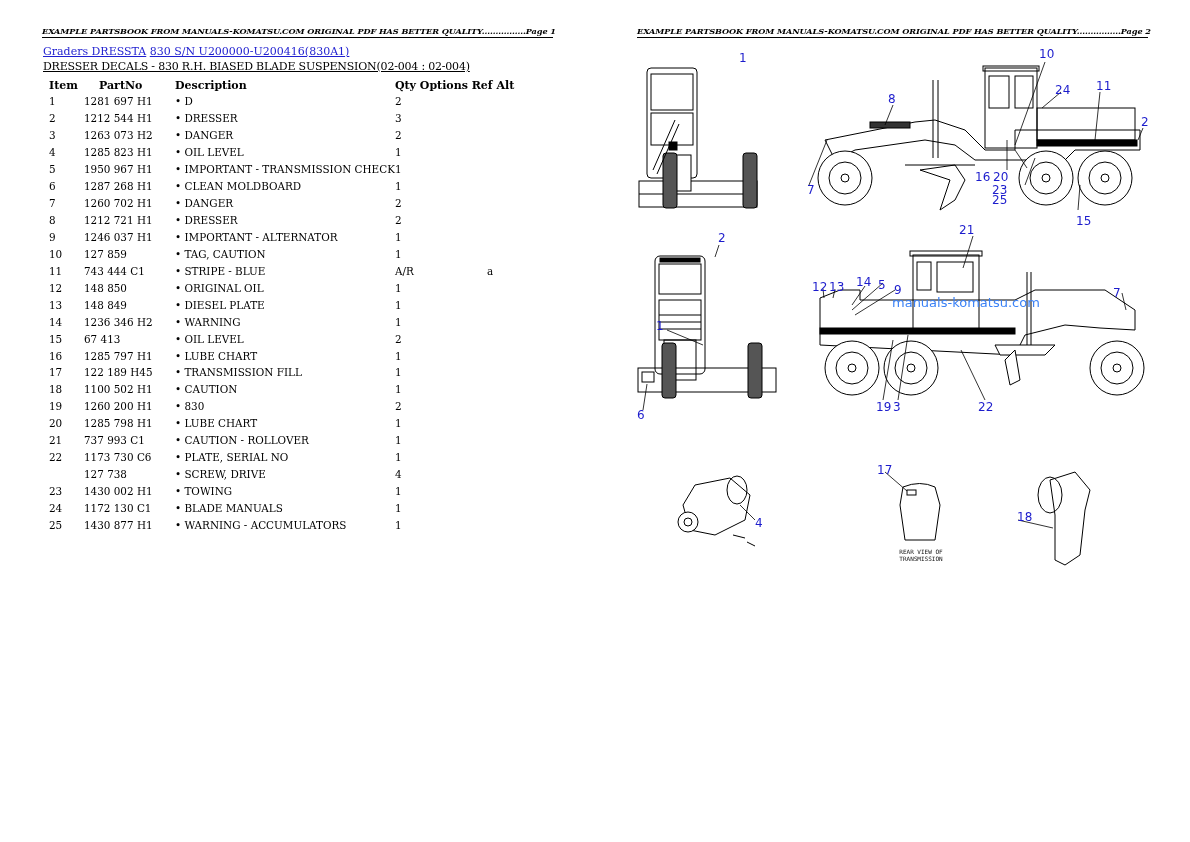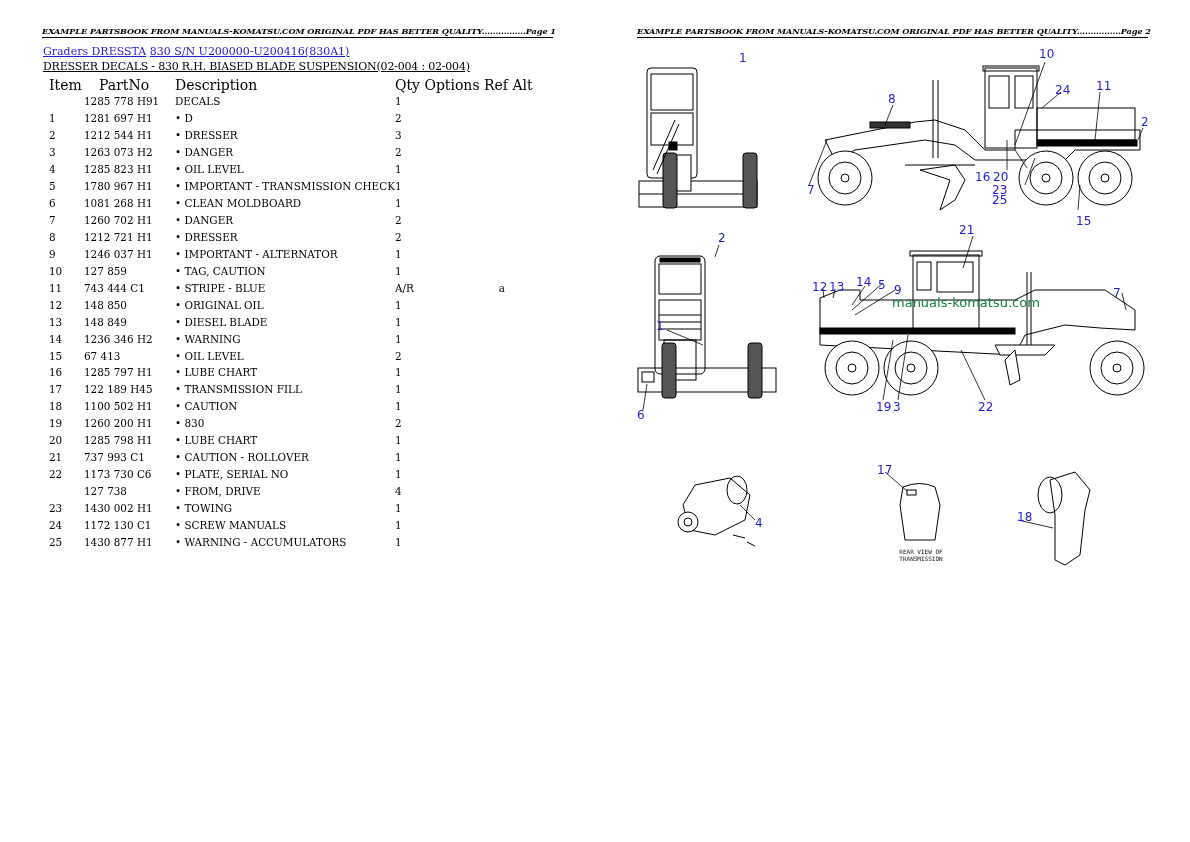--- a/index.html
+++ b/index.html
@@ -10,34 +10,34 @@
   .runhead { position:absolute; top:26px; font-size:8.2px; font-weight:bold; font-style:italic; text-align:right; letter-spacing:-0.1px; white-space:nowrap; }
   .page1 .runhead { left:42px; width:511px; }
   .page2 .runhead { left:42px; width:511px; }
   .rule { position:absolute; top:37px; height:1px; background:#000; }
   .page1 .rule { left:42px; width:511px; }
   .page2 .rule { left:42px; width:511px; }
   .crumbs { position:absolute; left:43px; top:45px; font-size:11px; white-space:nowrap; }
   .crumbs a { color:#1f1fd0; text-decoration:underline; cursor:pointer; }
   .subtitle { position:absolute; left:43px; top:60px; font-size:11px; white-space:nowrap; letter-spacing:-0.2px;text-decoration:underline; }
   table.parts { position:absolute; left:43px; top:77px; border-collapse:collapse; font-size:10.4px; }
-  table.parts th { font-weight:normal; font-size:14px; padding:0; height:16px; text-align:left; white-space:nowrap; }
+  table.parts th { font-weight:bold; font-size:11px; padding:0; height:16px; text-align:left; white-space:nowrap; }
   table.parts td { padding:0; height:16.95px; white-space:nowrap; vertical-align:middle; }
   .c-item { width:35px; padding-left:6px !important; }
   .c-part { width:76px; }
   .c-desc { width:213px; }
   .c-qty { width:30px; }
   .c-opt { width:62px; }
   .c-ref { width:30px; }
   th.c-item { padding-left:6px !important; }
   th.c-part { padding-left:15px !important; }
   th.c-desc { text-align:right; }
   .diagram { position:absolute; }
   .callout { position:absolute; font-family:"DejaVu Sans","Liberation Sans",sans-serif; font-size:12px; color:#1c1ccc; line-height:1; }
-  .watermark { position:absolute; font-family:"DejaVu Sans","Liberation Sans",sans-serif; font-size:13px; color:#15803d; }
+  .watermark { position:absolute; font-family:"DejaVu Sans","Liberation Sans",sans-serif; font-size:13px; color:#3b82f6; }
   .caption { position:absolute; font-family:"DejaVu Sans Mono","Liberation Mono",monospace; font-size:6px; line-height:7px; text-align:center; color:#111; }
 </style>
 </head>
 <body>
 
 <div class="page page1">
   <div class="runhead">EXAMPLE PARTSBOOK FROM MANUALS-KOMATSU.COM ORIGINAL PDF HAS BETTER QUALITY................Page 1</div>
   <div class="rule"></div>
   <div class="crumbs">
     <a>Graders DRESSTA</a>
@@ -49,28 +49,20 @@
     <thead>
       <tr>
         <th class="c-item">Item</th>
         <th class="c-part">PartNo</th>
         <th class="c-desc">Description</th>
         <th colspan="3">Qty Options Ref Alt</th>
       </tr>
     </thead>
     <tbody id="parts-body">
         <tr>
-          <td class="c-item"></td>
-          <td class="c-part">1285 778 H91</td>
-          <td class="c-desc">DECALS</td>
-          <td class="c-qty">1</td>
-          <td class="c-opt"></td>
-          <td class="c-ref"></td>
-        </tr>
-        <tr>
           <td class="c-item">1</td>
           <td class="c-part">1281 697 H1</td>
           <td class="c-desc">• D</td>
           <td class="c-qty">2</td>
           <td class="c-opt"></td>
           <td class="c-ref"></td>
         </tr>
         <tr>
           <td class="c-item">2</td>
           <td class="c-part">1212 544 H1</td>
@@ -90,29 +82,29 @@
         <tr>
           <td class="c-item">4</td>
           <td class="c-part">1285 823 H1</td>
           <td class="c-desc">• OIL LEVEL</td>
           <td class="c-qty">1</td>
           <td class="c-opt"></td>
           <td class="c-ref"></td>
         </tr>
         <tr>
           <td class="c-item">5</td>
-          <td class="c-part">1780 967 H1</td>
+          <td class="c-part">1950 967 H1</td>
           <td class="c-desc">• IMPORTANT - TRANSMISSION CHECK</td>
           <td class="c-qty">1</td>
           <td class="c-opt"></td>
           <td class="c-ref"></td>
         </tr>
         <tr>
           <td class="c-item">6</td>
-          <td class="c-part">1081 268 H1</td>
+          <td class="c-part">1287 268 H1</td>
           <td class="c-desc">• CLEAN MOLDBOARD</td>
           <td class="c-qty">1</td>
           <td class="c-opt"></td>
           <td class="c-ref"></td>
         </tr>
         <tr>
           <td class="c-item">7</td>
           <td class="c-part">1260 702 H1</td>
           <td class="c-desc">• DANGER</td>
           <td class="c-qty">2</td>
@@ -155,21 +147,21 @@
           <td class="c-item">12</td>
           <td class="c-part">148 850</td>
           <td class="c-desc">• ORIGINAL OIL</td>
           <td class="c-qty">1</td>
           <td class="c-opt"></td>
           <td class="c-ref"></td>
         </tr>
         <tr>
           <td class="c-item">13</td>
           <td class="c-part">148 849</td>
-          <td class="c-desc">• DIESEL BLADE</td>
+          <td class="c-desc">• DIESEL PLATE</td>
           <td class="c-qty">1</td>
           <td class="c-opt"></td>
           <td class="c-ref"></td>
         </tr>
         <tr>
           <td class="c-item">14</td>
           <td class="c-part">1236 346 H2</td>
           <td class="c-desc">• WARNING</td>
           <td class="c-qty">1</td>
           <td class="c-opt"></td>
@@ -235,37 +227,37 @@
           <td class="c-item">22</td>
           <td class="c-part">1173 730 C6</td>
           <td class="c-desc">• PLATE, SERIAL NO</td>
           <td class="c-qty">1</td>
           <td class="c-opt"></td>
           <td class="c-ref"></td>
         </tr>
         <tr>
           <td class="c-item"></td>
           <td class="c-part">127 738</td>
-          <td class="c-desc">• FROM, DRIVE</td>
+          <td class="c-desc">• SCREW, DRIVE</td>
           <td class="c-qty">4</td>
           <td class="c-opt"></td>
           <td class="c-ref"></td>
         </tr>
         <tr>
           <td class="c-item">23</td>
           <td class="c-part">1430 002 H1</td>
           <td class="c-desc">• TOWING</td>
           <td class="c-qty">1</td>
           <td class="c-opt"></td>
           <td class="c-ref"></td>
         </tr>
         <tr>
           <td class="c-item">24</td>
           <td class="c-part">1172 130 C1</td>
-          <td class="c-desc">• SCREW MANUALS</td>
+          <td class="c-desc">• BLADE MANUALS</td>
           <td class="c-qty">1</td>
           <td class="c-opt"></td>
           <td class="c-ref"></td>
         </tr>
         <tr>
           <td class="c-item">25</td>
           <td class="c-part">1430 877 H1</td>
           <td class="c-desc">• WARNING - ACCUMULATORS</td>
           <td class="c-qty">1</td>
           <td class="c-opt"></td>

